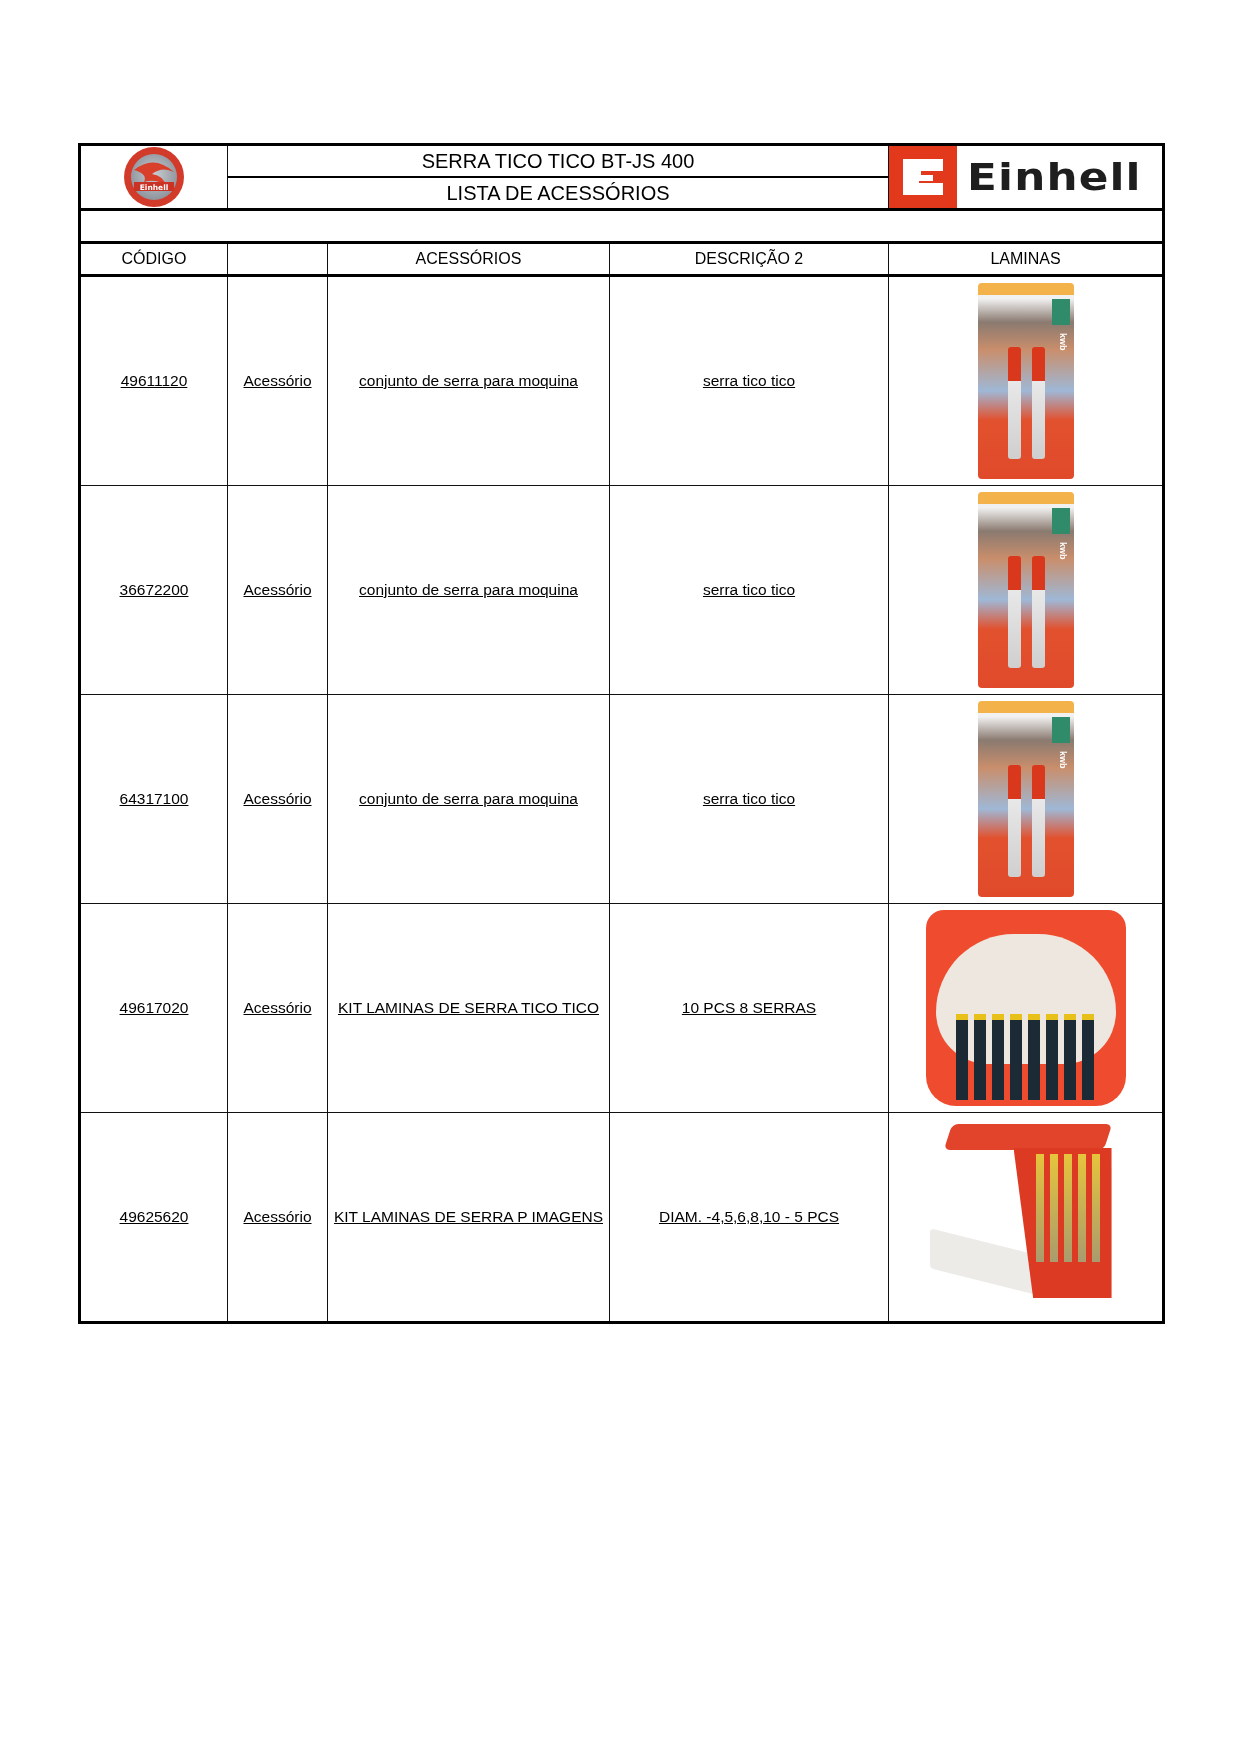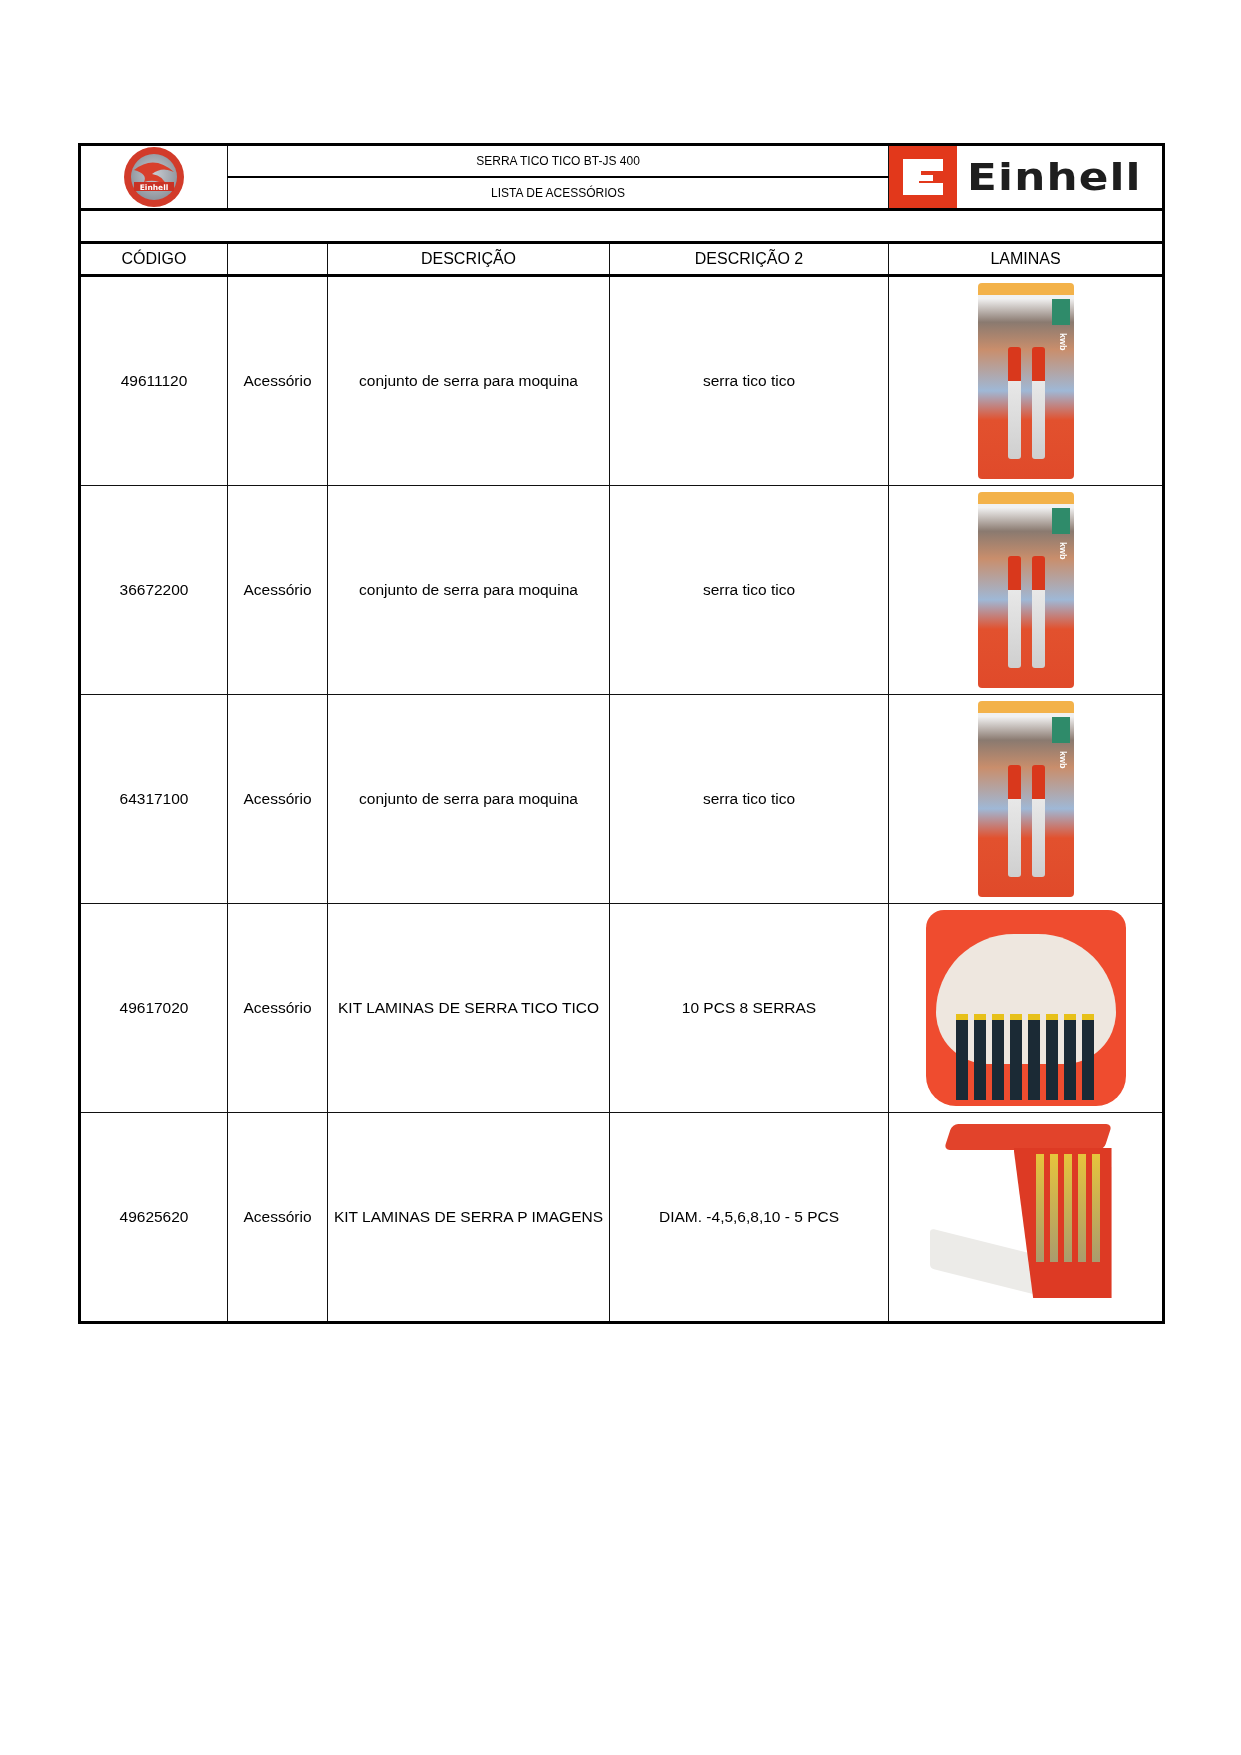--- a/index.html
+++ b/index.html
@@ -1,25 +1,25 @@
 <!DOCTYPE html>
 <html><head>
 <meta charset="utf-8">
 <style>
   html, body { margin:0; padding:0; background:#ffffff; }
   body { width:1241px; height:1755px; position:relative; font-family:"Liberation Sans", sans-serif; color:#000; overflow:hidden; }
   .sheet { position:absolute; left:78px; top:143px; width:1084px; }
   table { border-collapse:collapse; width:1084px; table-layout:fixed; }
   td { border:1.5px solid #111; text-align:center; vertical-align:middle; font-size:15.5px; padding:0; }
   .thick-top td { border-top:3px solid #000; }
-  .title-cell { height:30px; font-size:12px; border-bottom:2.5px solid #000; }
+  .title-cell { height:30px; font-size:20px; border-bottom:2.5px solid #000; }
   .logo-cell { padding:0; }
   .spacer-row td { height:30px; border-top:3px solid #000; border-bottom:3px solid #000; }
   .head-row td { height:30px; font-size:16px; border-bottom:3px solid #000;margin-top:8px; }
-  .data-row td { height:208px; }
+  .data-row td { height:208px;text-decoration:underline; }
   .outer { border:3px solid #000; }
   .badge { width:100px; height:62px; margin:0 auto; display:flex; align-items:center; justify-content:center; }
   .einhell-logo { display:flex; align-items:center; height:62px; }
   .e-box { width:68px; height:62px; background:#e2381b; display:flex; align-items:center; justify-content:center; flex:0 0 auto; }
   .wordmark { font-family:"DejaVu Sans", sans-serif; font-weight:900; font-size:38px; letter-spacing:1px; color:#1e1e1e; margin-left:10px; transform:scaleX(1.15); transform-origin:left center; }
   .prod { width:96px; height:196px; margin:0 auto; border-radius:4px; position:relative; overflow:hidden; }
   .card { background:linear-gradient(180deg,#f1f1f1 0%,#f1f1f1 8%,#8a7a70 20%,#c98e6c 34%,#9fb8d6 55%,#e2512e 70%,#e04a2a 100%); }
   .card .top { position:absolute; left:0; top:0; width:100%; height:12px; background:#f3b24a; }
   .card .green { position:absolute; right:4px; top:16px; width:18px; height:26px; background:#2f8b6a; }
   .card .blade { position:absolute; top:64px; width:13px; height:112px; background:linear-gradient(#d9381c 0%,#d9381c 30%,#e8e8e8 30%,#cfcfcf 100%); border-radius:3px; }
@@ -80,21 +80,21 @@
   </tr>
   <tr>
     <td colspan="3" class="title-cell" style="border-bottom:1.5px solid #111">LISTA DE ACESSÓRIOS</td>
   </tr>
   <tr class="spacer-row">
           <td colspan="5"></td>
         </tr>
   <tr class="head-row">
     <td>CÓDIGO</td>
     <td></td>
-    <td>DESCRIÇÃO</td>
+    <td>ACESSÓRIOS</td>
     <td>DESCRIÇÃO 2</td>
     <td>LAMINAS</td>
   </tr>
 
   <tr class="data-row">
     <td>49611120</td>
     <td>Acessório</td>
     <td>conjunto de serra para moquina</td>
     <td>serra tico tico</td>
     <td>

